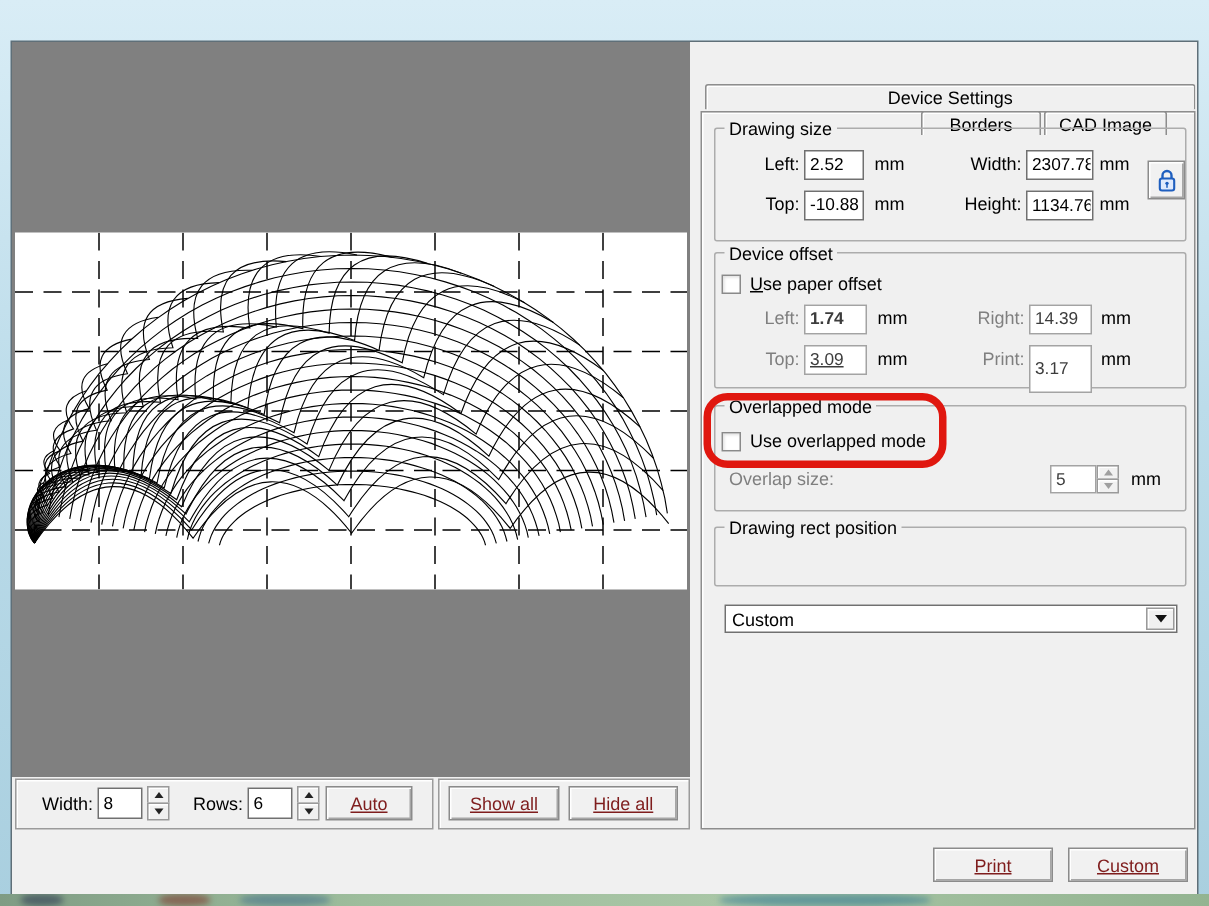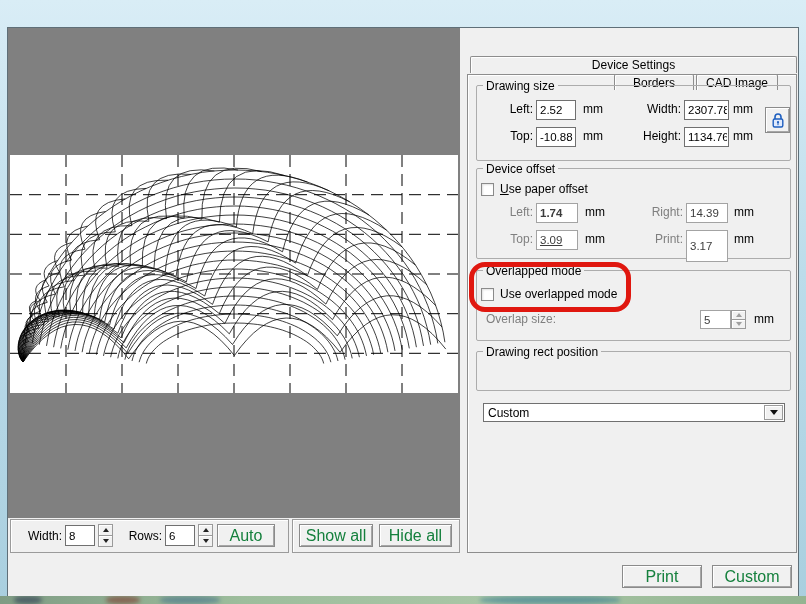--- a/index.html
+++ b/index.html
@@ -38,21 +38,21 @@
   .lbl{position:absolute;white-space:nowrap;color:#000;}
   .glbl{color:#7f7f7f;}
   .rlbl{text-align:right;}
   .txt{position:absolute;border:1px solid #707070;background:#fff;margin:0;
        font-family:"Liberation Sans",sans-serif;font-size:11.5px;color:#000;
        padding:0 1px 0 3px;box-sizing:border-box;outline:none;}
   .txt.dis{border-color:#a3a3a3;color:#3c3c3c;}
   .btn{position:absolute;background:#f1f1f1;border:1px solid #8b8b8b;
        box-shadow:inset 1px 1px 0 #fff,inset -1px -1px 0 #a6a6a6;
        display:flex;align-items:center;justify-content:center;
-       font-size:16px;color:#15803d;cursor:default;box-sizing:border-box;}
+       font-size:12px;color:#7f1d1d;cursor:default;box-sizing:border-box;text-decoration:underline;}
   .grp{position:absolute;border:1px solid #acacac;border-radius:2px;box-sizing:border-box;}
   .gt{position:absolute;background:#f0f0f0;padding:0 3px;white-space:nowrap;}
   .cb{position:absolute;width:13px;height:13px;background:#fff;border:1px solid #8a8a8a;
       box-sizing:border-box;box-shadow:inset 1px 1px 2px rgba(0,0,0,.12);}
   .sp{position:absolute;width:15px;background:#f1f1f1;border:1px solid #9a9a9a;
       box-shadow:inset 1px 1px 0 #fff;display:flex;align-items:center;justify-content:center;
       box-sizing:border-box;cursor:default;}
   .tri-up{width:0;height:0;border-left:3px solid transparent;border-right:3px solid transparent;
           border-bottom:4px solid #222;}
   .tri-dn{width:0;height:0;border-left:3px solid transparent;border-right:3px solid transparent;

